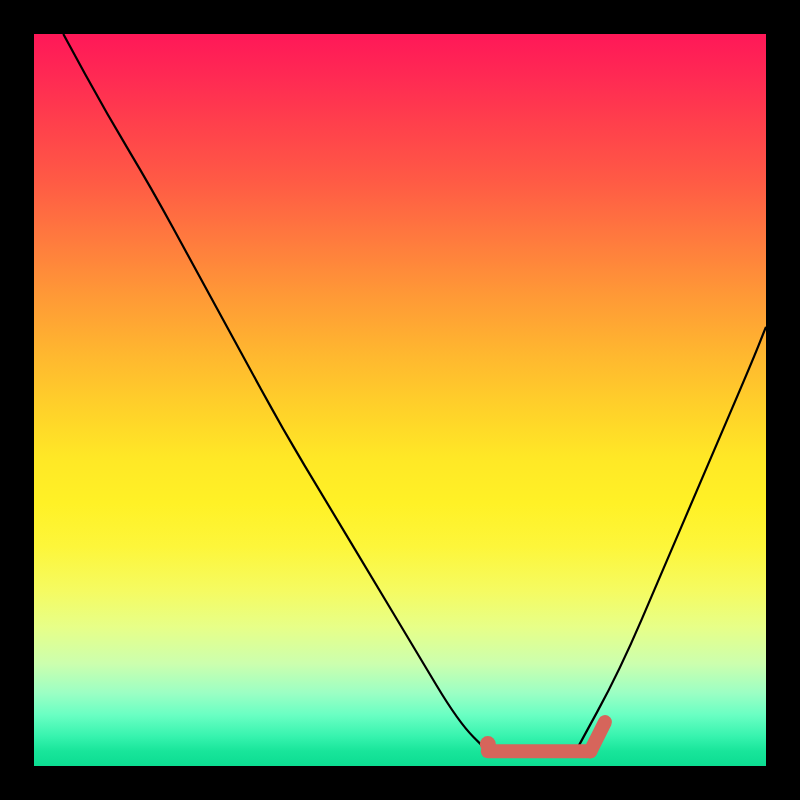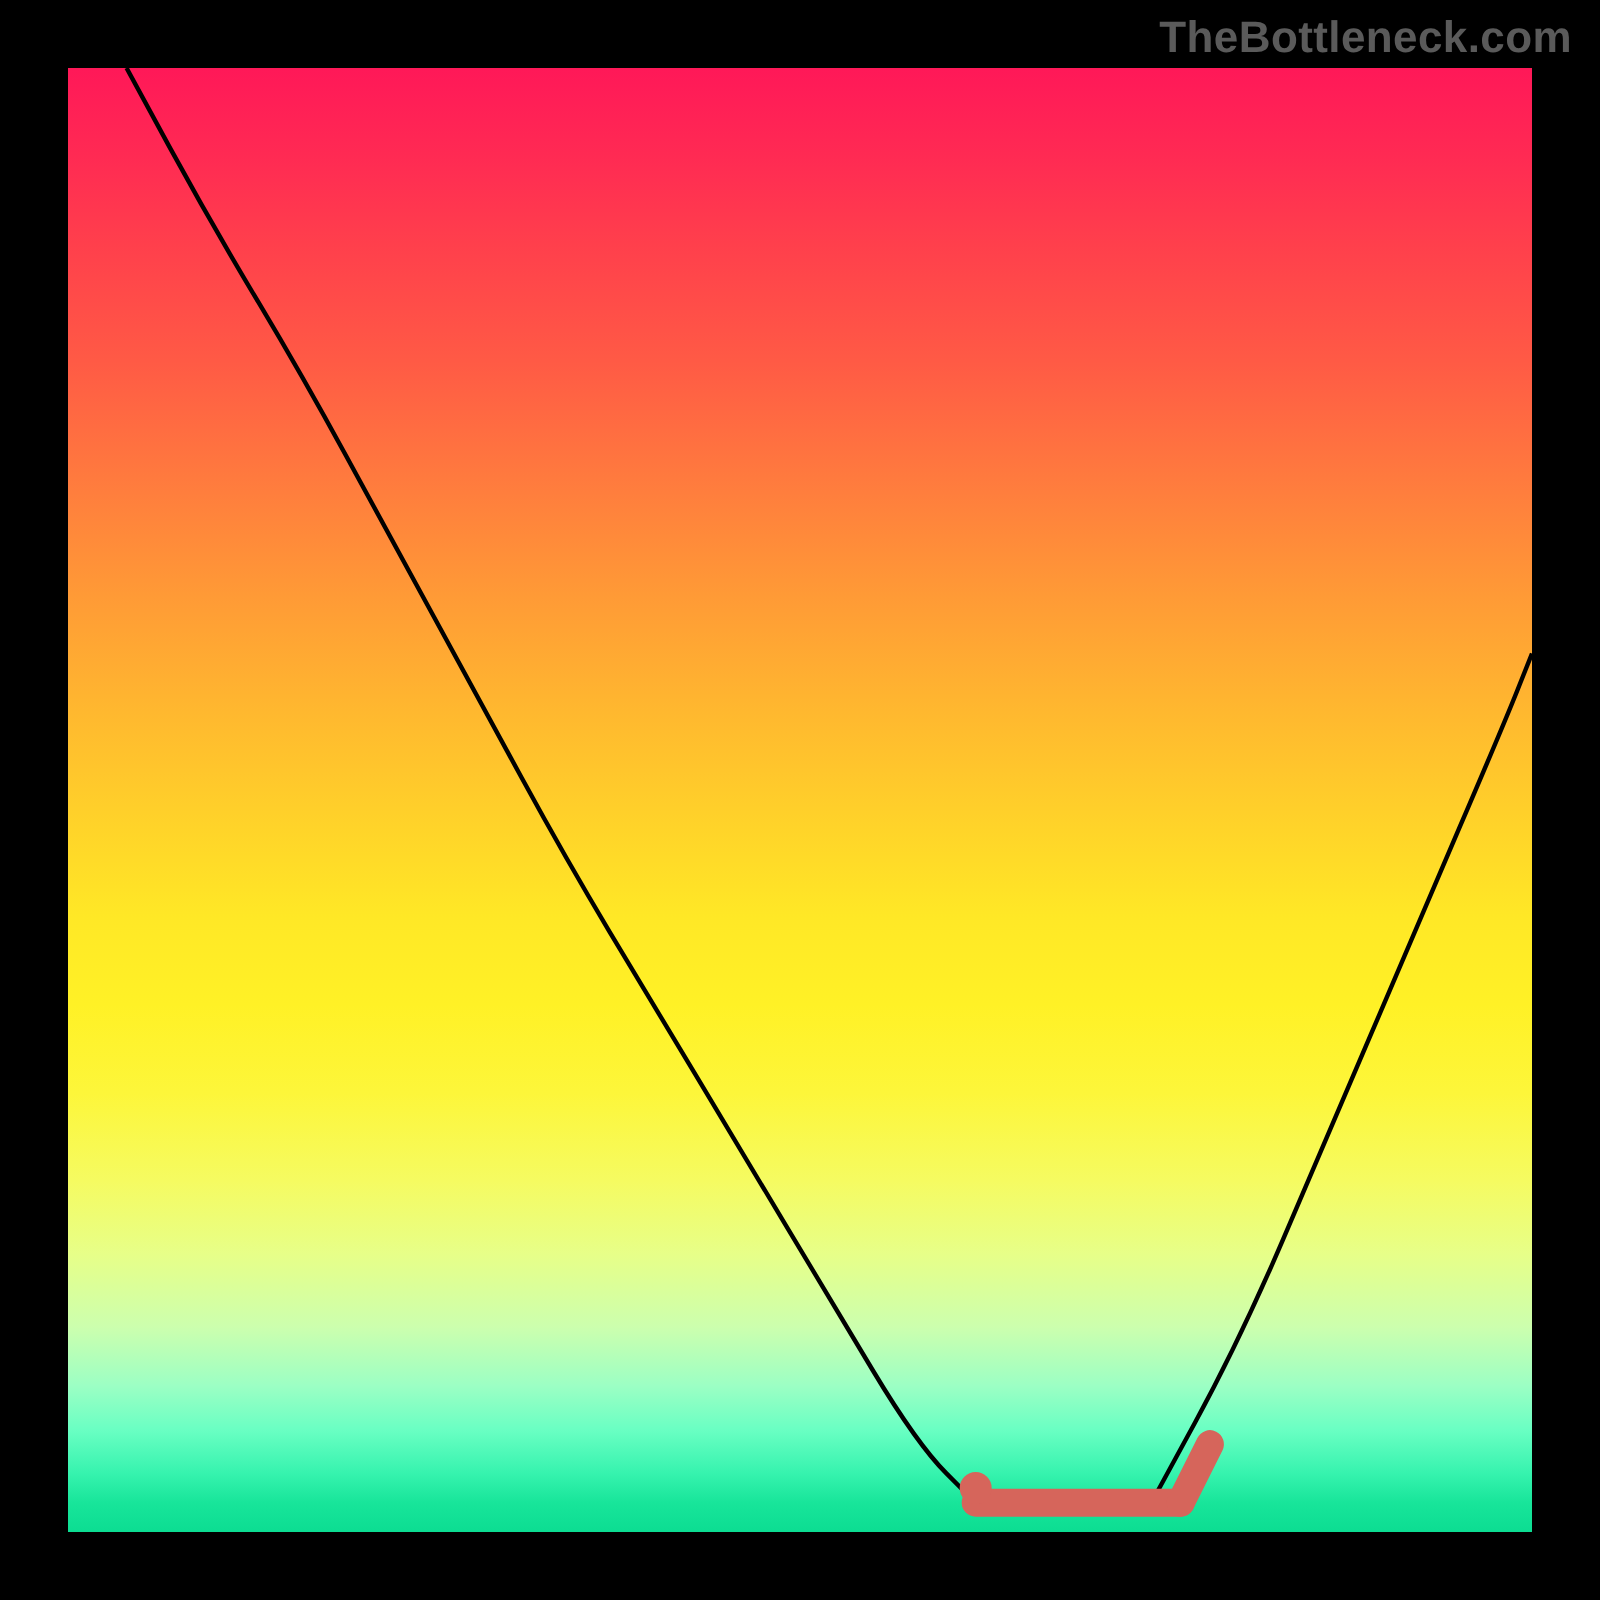--- a/index.html
+++ b/index.html
@@ -29,21 +29,20 @@
       #0cdd92 100%
     ); }
   svg.curve { position: absolute; inset: 0; }
   .curve-path { fill: none; stroke: #000; stroke-width: 2.2; }
   .highlight { fill: none; stroke: #d6655b; stroke-width: 14; stroke-linecap: round; }
   .dot { fill: #d6655b; }
 </style>
 </head>
 <body>
 <div class="container">
-  <div class="watermark">TheBottleneck.com</div>
   <div class="plot-area">
     <div class="gradient"></div>
     <svg class="curve" viewBox="0 0 732 732" preserveAspectRatio="none">
       <path id="left-curve" class="curve-path" d="M29.28 0 Q 29.3 0.0 51.2 40.3 Q 73.2 80.5 95.2 117.1 Q 117.1 153.7 139.1 194.0 Q 161.0 234.2 183.0 274.5 Q 205.0 314.8 226.9 355.0 Q 248.9 395.3 270.8 431.9 Q 292.8 468.5 314.8 505.1 Q 336.7 541.7 358.7 578.3 Q 380.6 614.9 402.6 651.5 Q 424.6 688.1 439.2 702.7 L 453.8 717.4"></path>
       <path id="right-curve" class="curve-path" d="M541.68 717.36 Q 541.7 717.4 563.6 677.1 Q 585.6 636.8 607.6 585.6 Q 629.5 534.4 651.5 483.1 Q 673.4 431.9 695.4 380.6 Q 717.4 329.4 724.7 311.1 L 732.0 292.8"></path>
       <path id="flat-curve" class="curve-path" d="M453.8 717.4 L483.1 717.4 L512.4 717.4 L541.7 717.4 "></path>
       <path id="hl-flat" class="highlight" d="M 453.84 717.36 L 556.32 717.36"></path>
       <circle id="hl-dot" class="dot" r="8" cx="453.84" cy="710.04"></circle>
       <path id="hl-right" class="highlight" d="M 556.32 717.36 L 570.96 688.08"></path>
     </svg>

